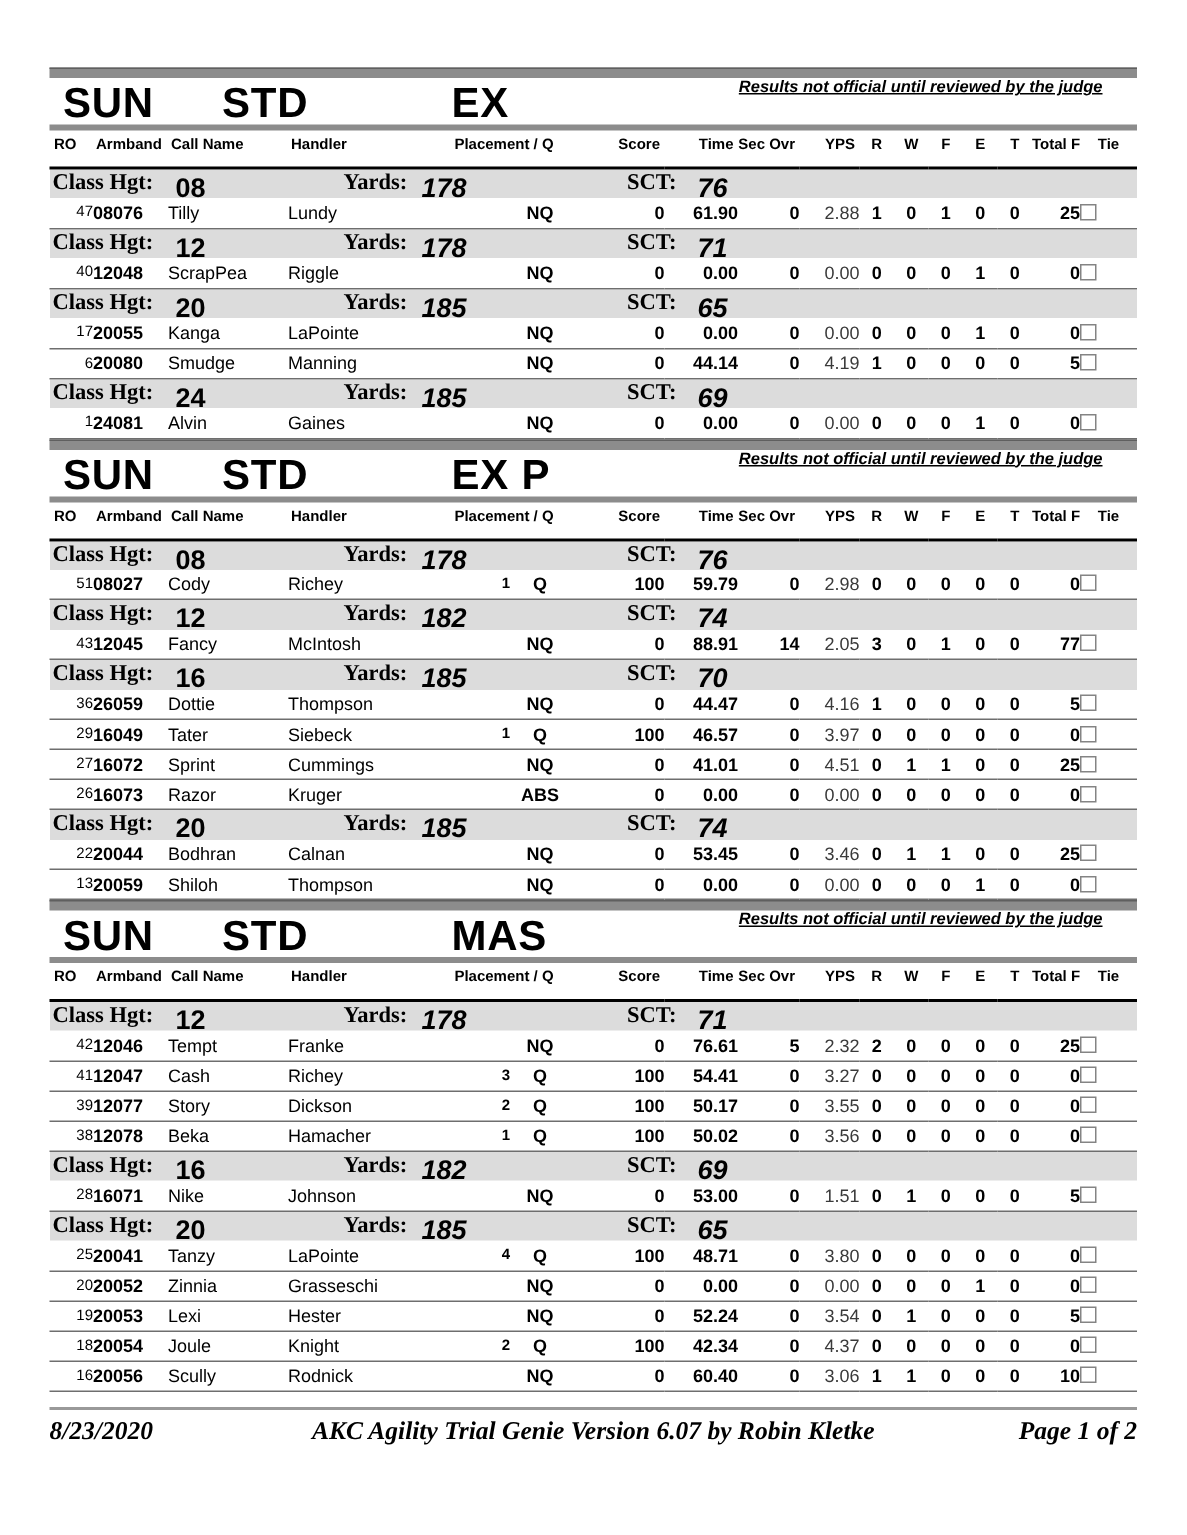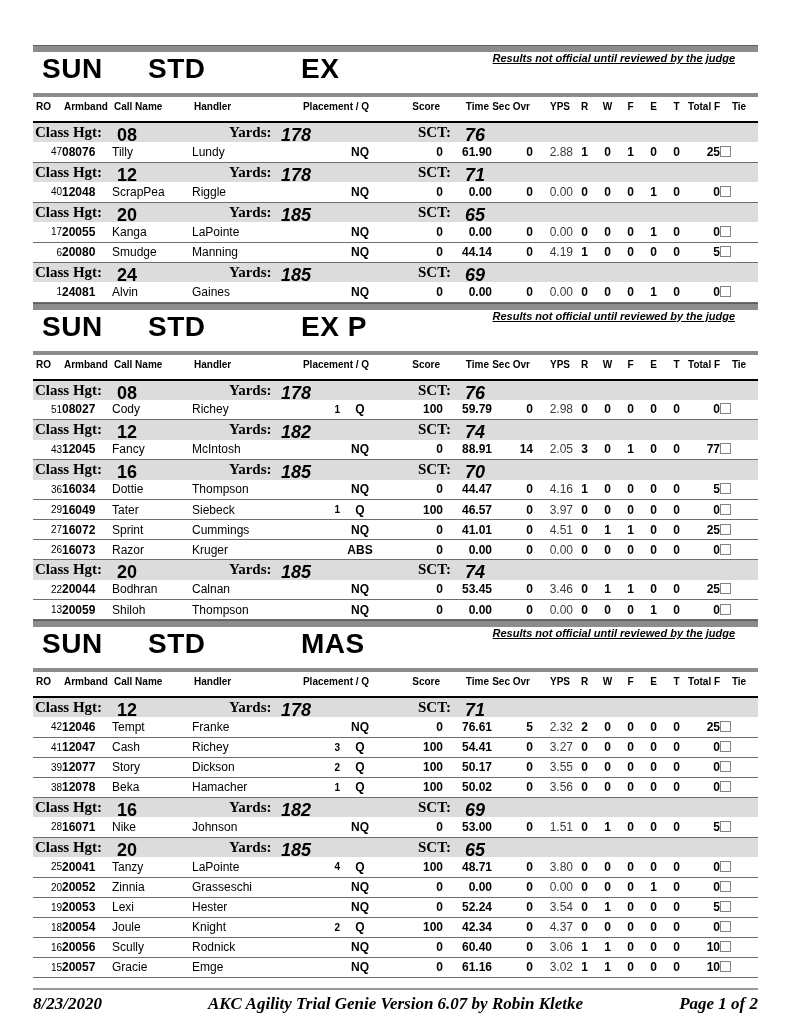--- a/index.html
+++ b/index.html
@@ -6,21 +6,21 @@
   html,body { background:#ffffff; }
   body {
     width:791px; height:1023px;
     font-family:"Liberation Sans", sans-serif;
     color:#000; position:relative; overflow:hidden;
   }
   .content { position:absolute; left:33px; top:45px; width:725px; }
 
   
   .bar-thick { height:7px; background:#8c8c8c; border-top:1px solid #5f5f5f; }
-  .title-row { position:relative; height:40px; }
+  .title-row { position:relative; height:30px; }
   .t-part { position:absolute; top:3px; font-size:28px; font-weight:bold; letter-spacing:.5px; line-height:1; }
   .t-day   { left:9px; }
   .t-class { left:115px; }
   .t-level { left:268px; }
   .notice {
     position:absolute; right:23px; top:0;
     font-size:11px; font-weight:bold; font-style:italic; text-decoration:underline;
     white-space:nowrap;
   }
   .bar-mid { height:4px; background:#8c8c8c; margin-top:1px; }
@@ -379,21 +379,21 @@
               <span class="chg-l">Class Hgt:</span>
               <span class="chg-v">16</span>
               <span class="yds-l">Yards:</span>
               <span class="yds-v">185</span>
               <span class="sct-l">SCT:</span>
               <span class="sct-v">70</span>
             </td>
           </tr>
           <tr class="data-row">
             <td class="c-ro">36</td>
-            <td class="c-armband">16034</td>
+            <td class="c-armband">26059</td>
             <td class="c-call">Dottie</td>
             <td class="c-handler">Thompson</td>
             <td class="c-plc"></td>
             <td class="c-q">NQ</td>
             <td class="c-score">0</td>
             <td class="c-time">44.47</td>
             <td class="c-secovr">0</td>
             <td class="c-yps">4.16</td>
             <td class="c-rwfet">1</td>
             <td class="c-rwfet">0</td>
@@ -775,39 +775,20 @@
             <td class="c-secovr">0</td>
             <td class="c-yps">3.06</td>
             <td class="c-rwfet">1</td>
             <td class="c-rwfet">1</td>
             <td class="c-rwfet">0</td>
             <td class="c-rwfet">0</td>
             <td class="c-rwfet">0</td>
             <td class="c-totalf">10</td>
             <td class="c-tie"><span class="checkbox"></span></td>
           </tr>
-          <tr class="data-row">
-            <td class="c-ro">15</td>
-            <td class="c-armband">20057</td>
-            <td class="c-call">Gracie</td>
-            <td class="c-handler">Emge</td>
-            <td class="c-plc"></td>
-            <td class="c-q">NQ</td>
-            <td class="c-score">0</td>
-            <td class="c-time">61.16</td>
-            <td class="c-secovr">0</td>
-            <td class="c-yps">3.02</td>
-            <td class="c-rwfet">1</td>
-            <td class="c-rwfet">1</td>
-            <td class="c-rwfet">0</td>
-            <td class="c-rwfet">0</td>
-            <td class="c-rwfet">0</td>
-            <td class="c-totalf">10</td>
-            <td class="c-tie"><span class="checkbox"></span></td>
-          </tr>
         </tbody>
     </table>
   </section>
 
   <div class="footer">
     <span class="f-date">8/23/2020</span>
     <span class="f-center">AKC Agility Trial Genie Version 6.07 by Robin Kletke</span>
     <span class="f-page">Page 1 of 2</span>
   </div>
 

